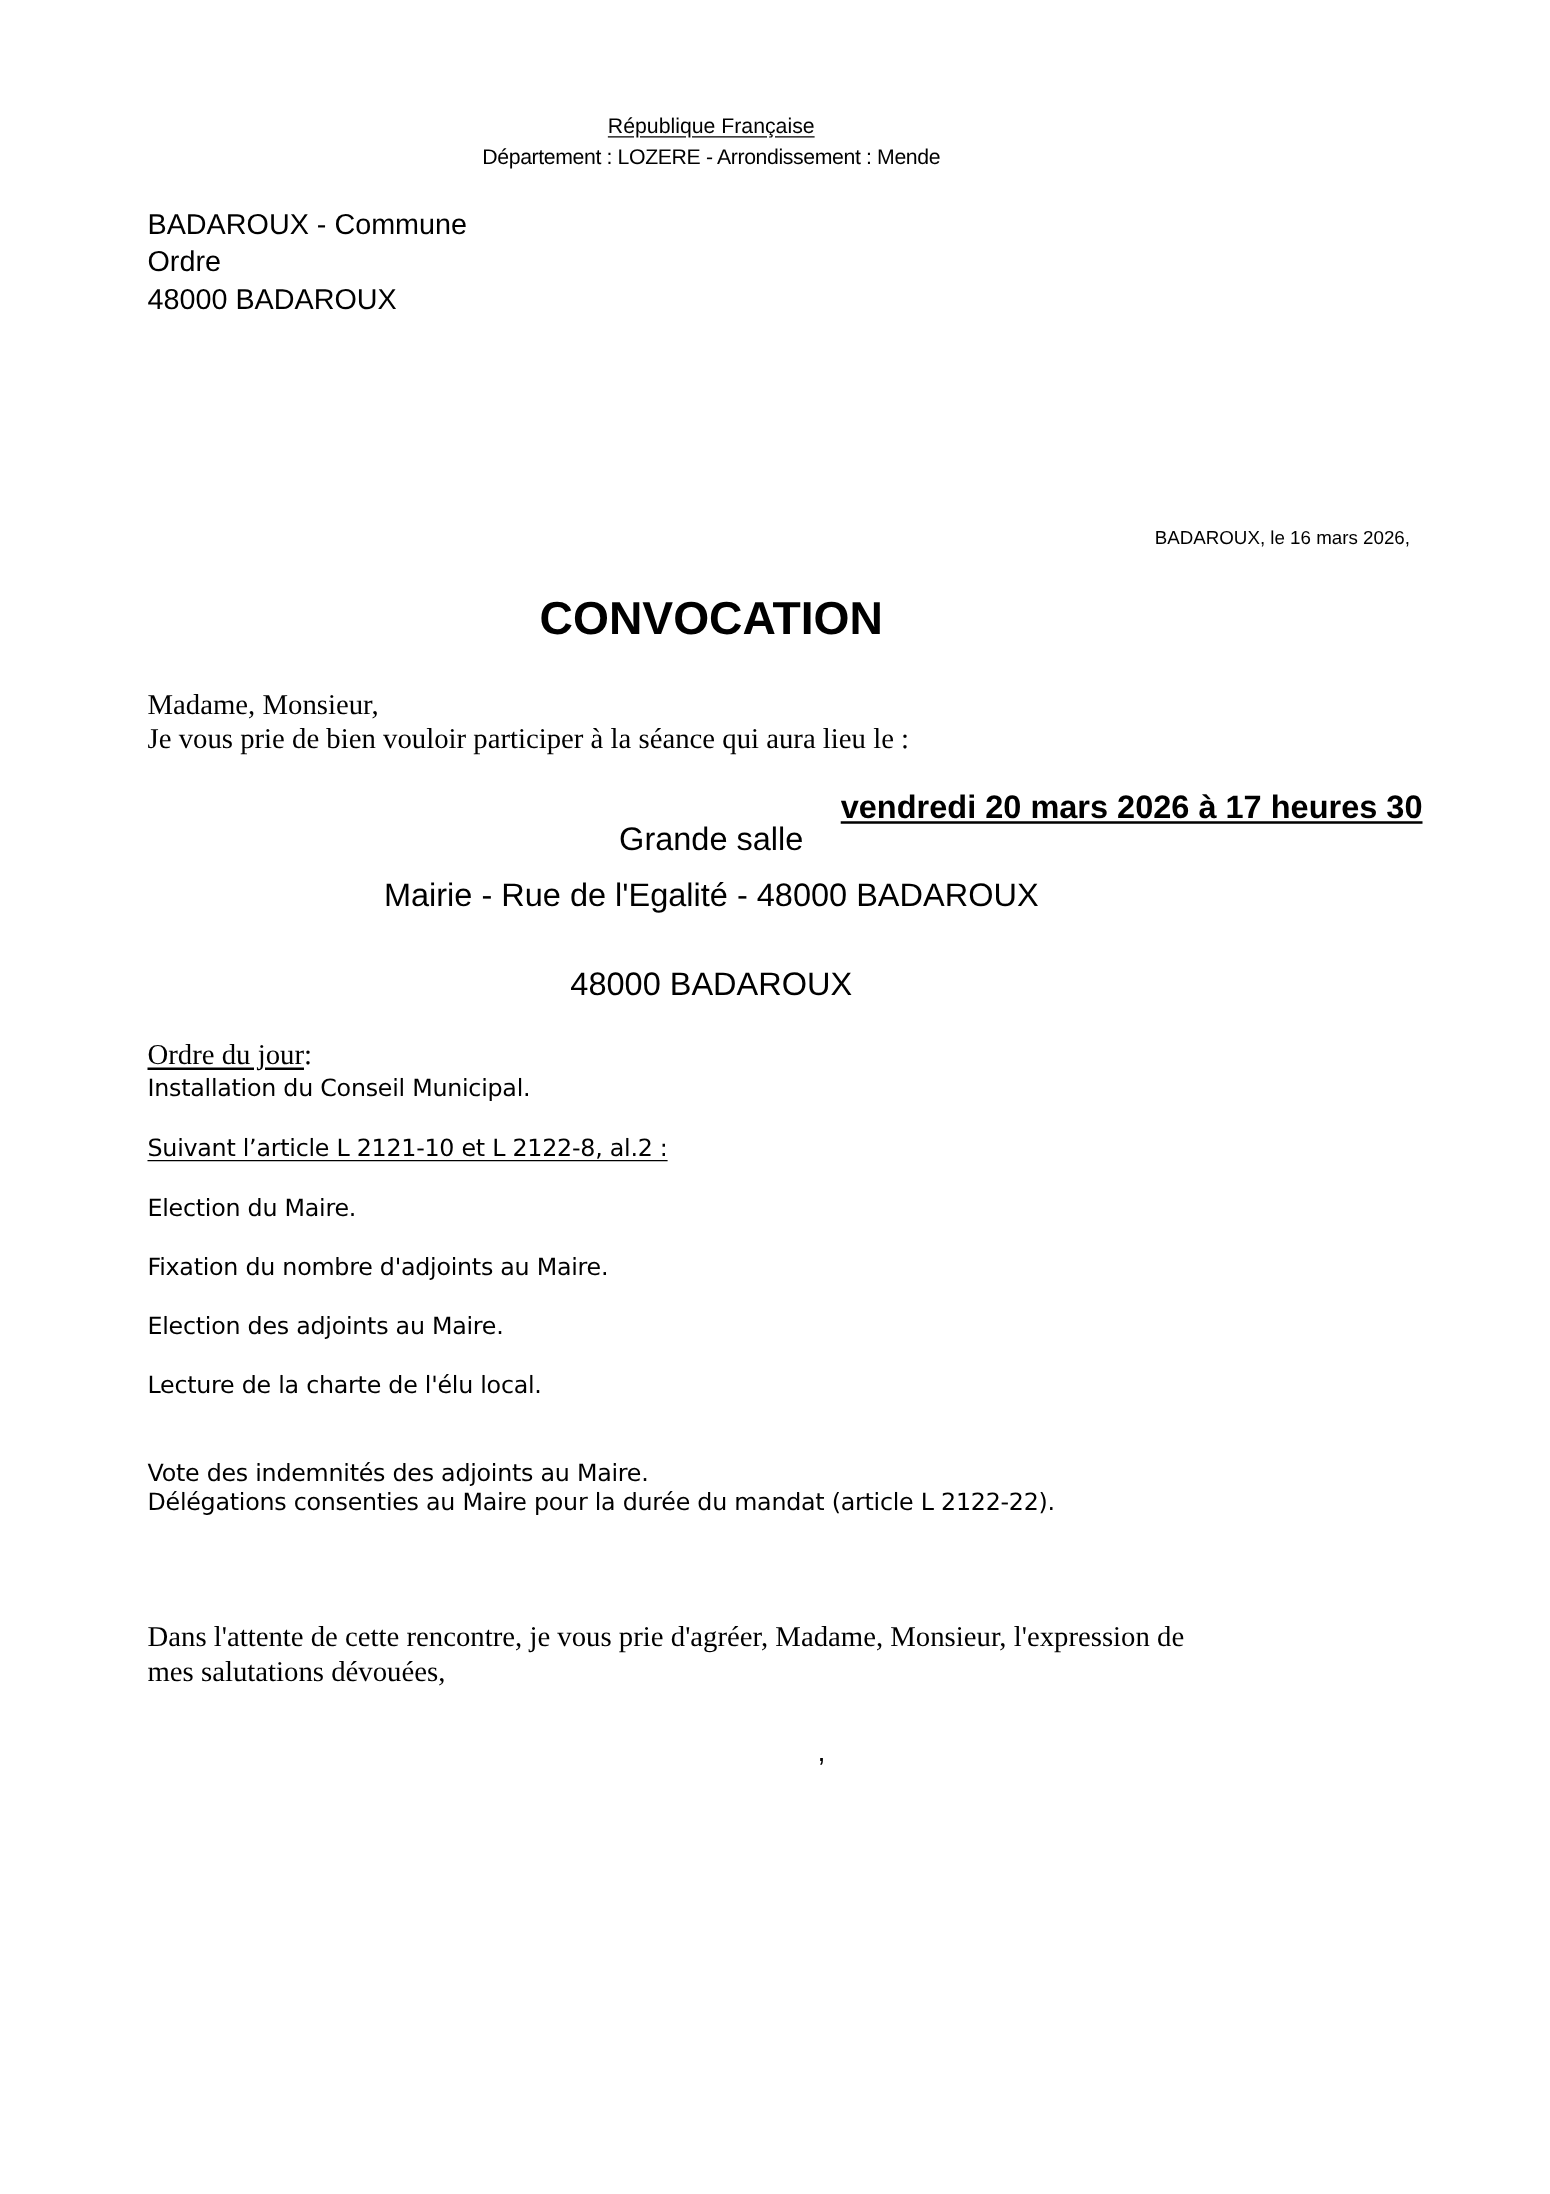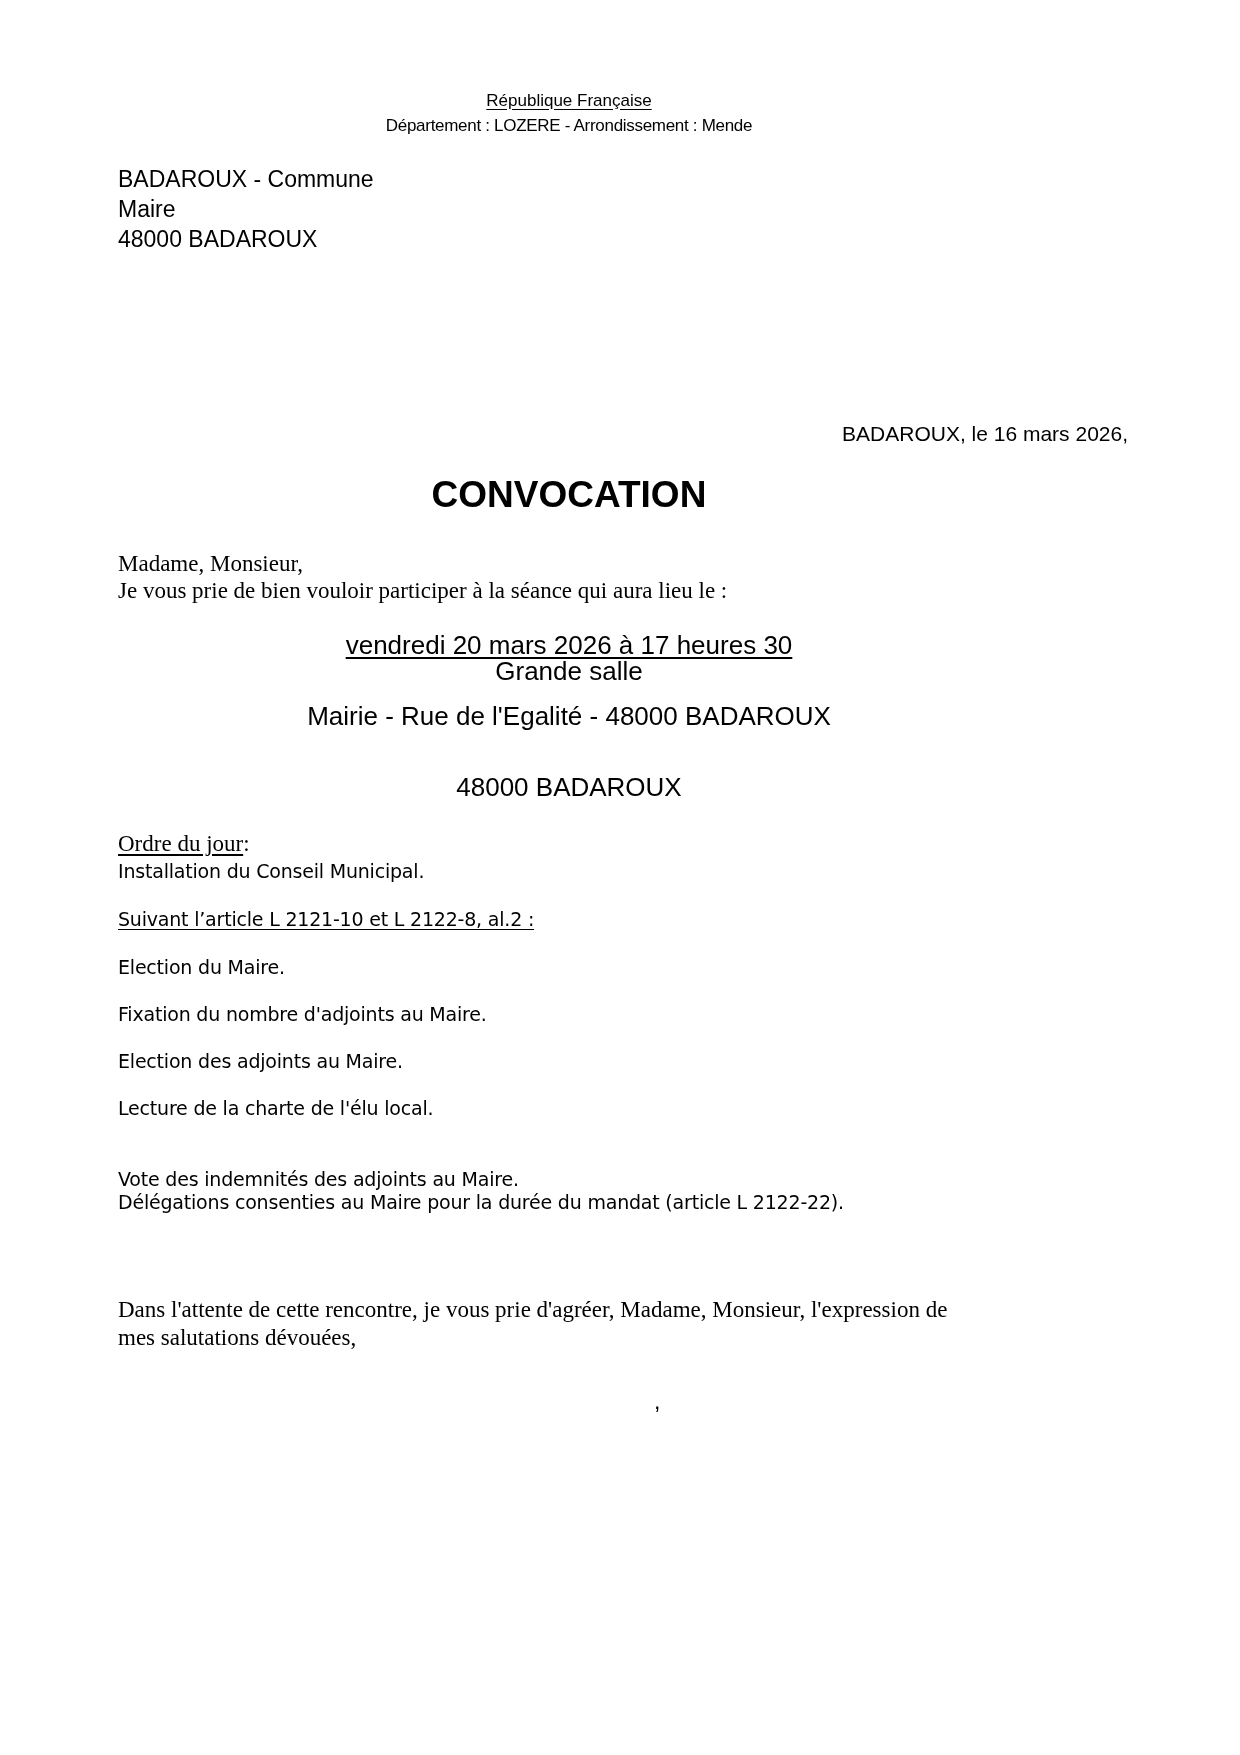--- a/index.html
+++ b/index.html
@@ -5,39 +5,39 @@
   html, body { margin: 0; padding: 0; background: #ffffff; }
   body { width: 1240px; height: 1755px; position: relative; overflow: hidden; color: #000; }
   .abs { position: absolute; white-space: nowrap; }
   .sans { font-family: "Liberation Sans", sans-serif; }
   .cal { font-family: "DejaVu Sans", sans-serif; }
   .center { left: 0; width: 1138px; text-align: center; }
   .u { text-decoration: underline; text-underline-offset: 3px; }
   .hdr1 { top: 91px; font-size: 17px; }
   .hdr2 { top: 116px; font-size: 17px; letter-spacing: -0.3px; }
   .addr { left: 118px; font-size: 23px; text-align: right; }
-  .date { top: 422px; right: 112px; font-size: 21px; }
+  .date { top: 422px; right: 112px; font-size: 15px; }
   .title { top: 474px; font-size: 37px; font-weight: bold; }
   .body23 { left: 118px; font-size: 23px; font-family: Liberation Serif, serif; }
   .meet { font-size: 26px; }
-  .meet-date { top: 630px; font-weight: normal; text-decoration-thickness: 2px; }
+  .meet-date { top: 630px; font-weight: bold; text-decoration-thickness: 2px; text-align: right; }
   .agenda { left: 118px; font-size: 19px; letter-spacing: -0.2px; }
   .comma { top: 1388px; left: 654px; font-size: 23px; }
 </style>
 </head>
 <body>
 
 <div class="abs sans center hdr1">
   <span class="u">République Française</span>
 </div>
 <div class="abs sans center hdr2">Département : LOZERE - Arrondissement : Mende</div>
 
 <div>
   <div class="abs sans addr" style="top:166px;">BADAROUX - Commune</div>
-  <div class="abs sans addr" style="top:196px;">Maire</div>
+  <div class="abs sans addr" style="top:196px;">Ordre</div>
   <div class="abs sans addr" style="top:226px;">48000 BADAROUX</div>
 </div>
 
 <div class="abs sans date">BADAROUX, le 16 mars 2026,</div>
 
 <div class="abs sans center title">CONVOCATION</div>
 
 <div class="abs sans body23" style="top:551px;">Madame, Monsieur,</div>
 <div class="abs sans body23" style="top:578px;text-align:center;">Je vous prie de bien vouloir participer à la séance qui aura lieu le :</div>
 

